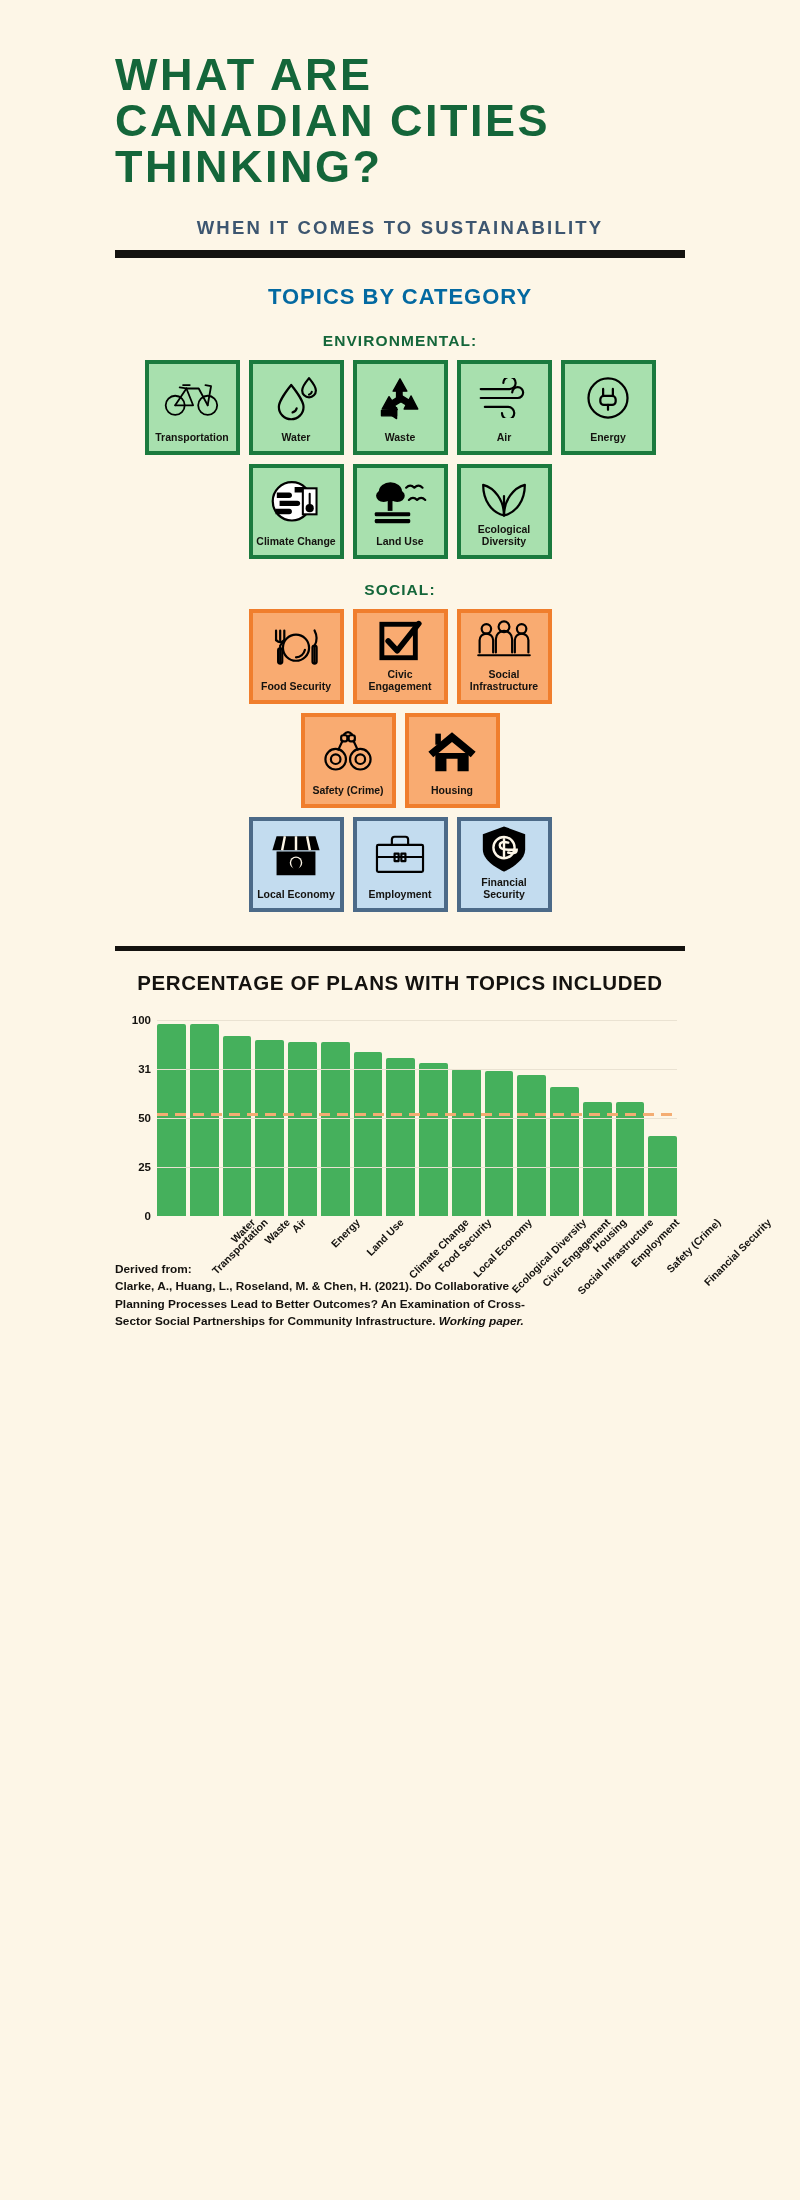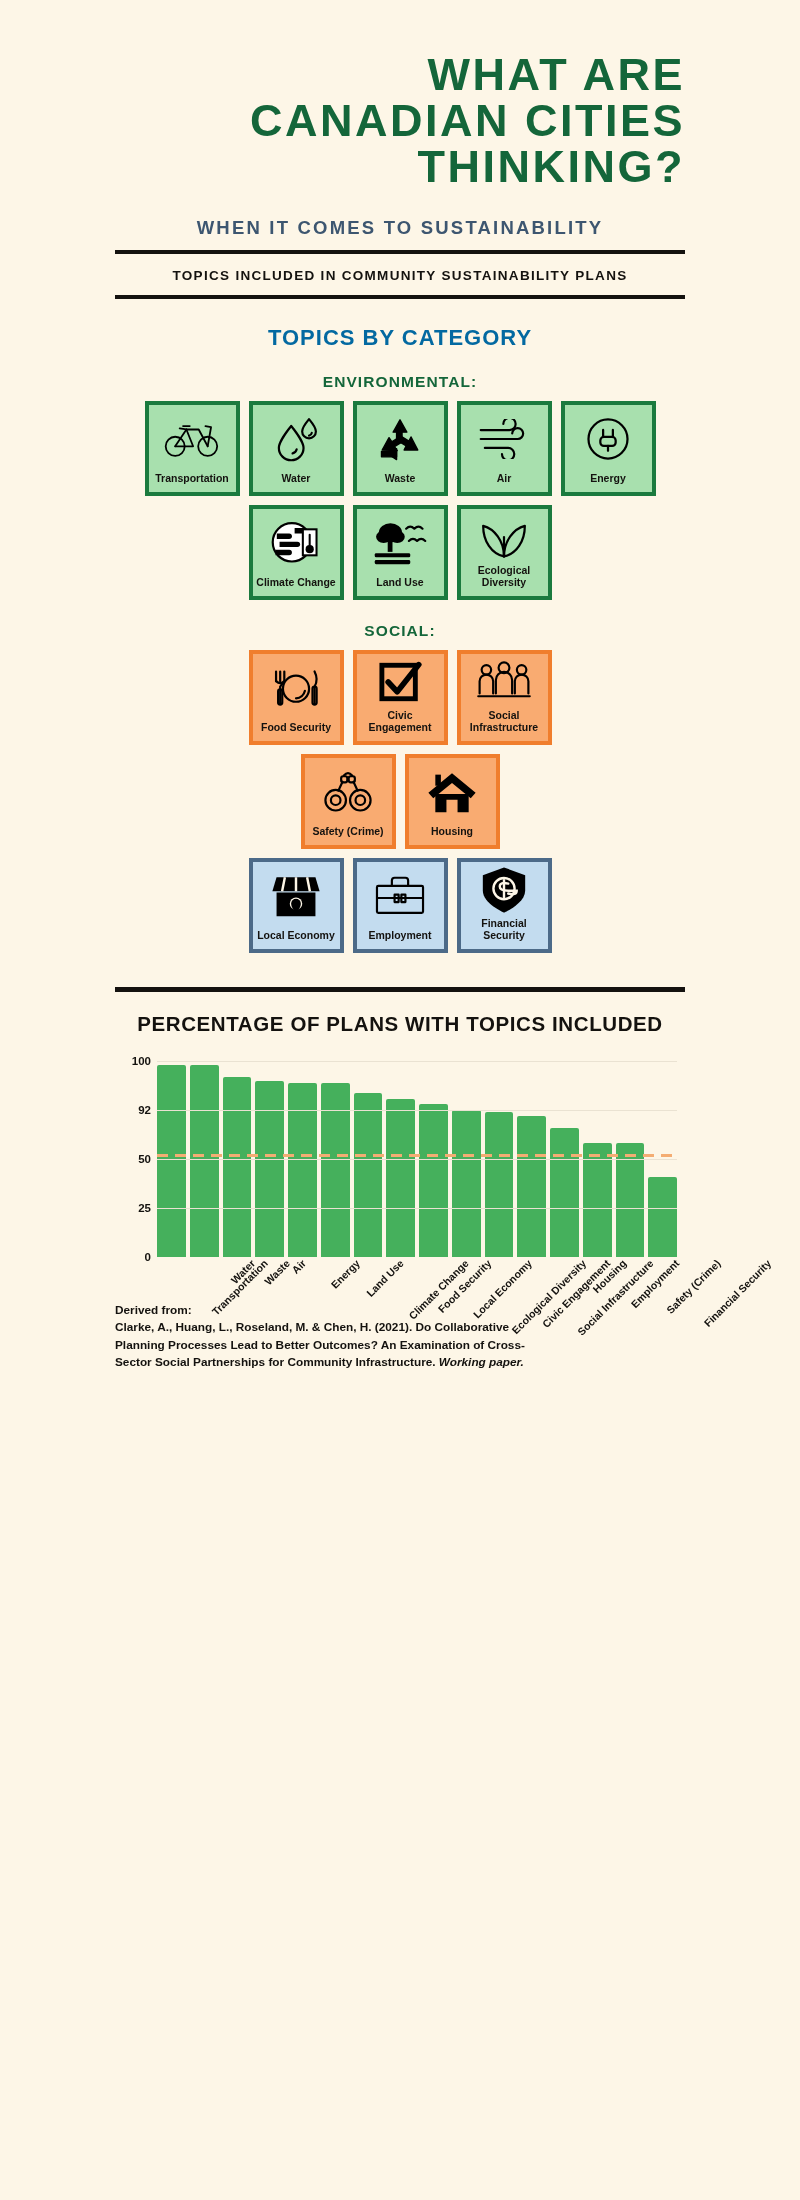--- a/index.html
+++ b/index.html
@@ -7,21 +7,21 @@
     width:800px;height:2200px;
     background:#fdf6e7;
     font-family:"Liberation Sans", sans-serif;
     overflow:hidden;
   }
   .page{position:relative;width:800px;height:2200px;}
   .wrap{width:570px;margin:0 auto;position:relative;}
 
   
   .title{
-    text-align:right;
+    text-align:left;
     color:#14663a;
     font-family:"Liberation Sans", sans-serif;
     font-weight:700;
     font-size:45px;
     line-height:1.02;
     letter-spacing:2.5px;
     padding-top:52px;
     margin:0;
   }
   .title .ln{display:block;}
@@ -124,21 +124,20 @@
  <div class="wrap">
 
   <h1 class="title">
     <span class="ln">WHAT ARE</span>
     <span class="ln">CANADIAN CITIES</span>
     <span class="ln">THINKING?</span>
   </h1>
 
   <div class="subtitle">WHEN IT COMES TO SUSTAINABILITY</div>
   <div class="rule-thick"></div>
-  <div class="band">TOPICS INCLUDED IN COMMUNITY SUSTAINABILITY PLANS</div>
   <div class="rule-thick2"></div>
 
   <div class="cat-head">TOPICS BY CATEGORY</div>
 
   <div id="groups">
         <div class="grp-head">ENVIRONMENTAL:</div>
         <div class="tilerow">
           <div class="tile env">
             <div class="ico">
               <svg width="56" height="42" viewBox="0 0 100 70">
@@ -406,21 +405,21 @@
             <div class="bar" title="Safety (Crime): 58" style="height: 113.238px; background: rgb(69, 176, 92);"></div>
             <div class="bar" title="Financial Security: 41" style="height: 80.0476px; background: rgb(69, 176, 92);"></div>
           </div>
       <div class="refline" id="refline" style="bottom: 99.5714px;"></div>
     <div class="ytick" style="top: 205px; left: -42px;">0</div>
           <div class="gridline" style="top: 156.19px;"></div>
           <div class="ytick" style="top: 156.19px; left: -42px;">25</div>
           <div class="gridline" style="top: 107.381px;"></div>
           <div class="ytick" style="top: 107.381px; left: -42px;">50</div>
           <div class="gridline" style="top: 58.5714px;"></div>
-          <div class="ytick" style="top: 58.5714px; left: -42px;">92</div>
+          <div class="ytick" style="top: 58.5714px; left: -42px;">31</div>
           <div class="gridline" style="top: 9.7619px;"></div>
           <div class="ytick" style="top: 9.7619px; left: -42px;">100</div>
         </div>
     <div class="xlabels" id="xlabels">
           <div class="xlab" style="left: 30.875px;">Transportation</div>
           <div class="xlab" style="left: 63.375px;">Water</div>
           <div class="xlab" style="left: 95.875px;">Waste</div>
           <div class="xlab" style="left: 128.375px;">Air</div>
           <div class="xlab" style="left: 160.875px;">Energy</div>
           <div class="xlab" style="left: 193.375px;">Land Use</div>

